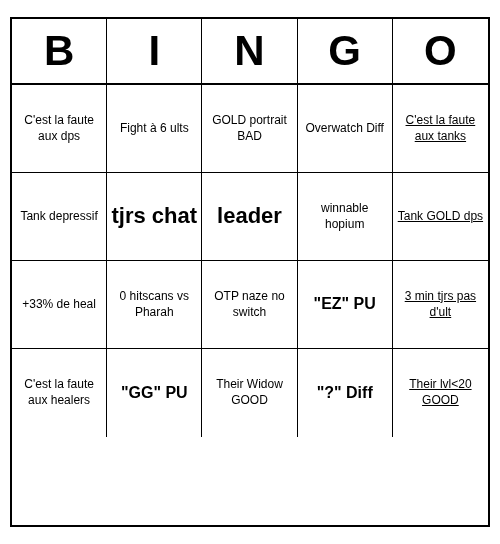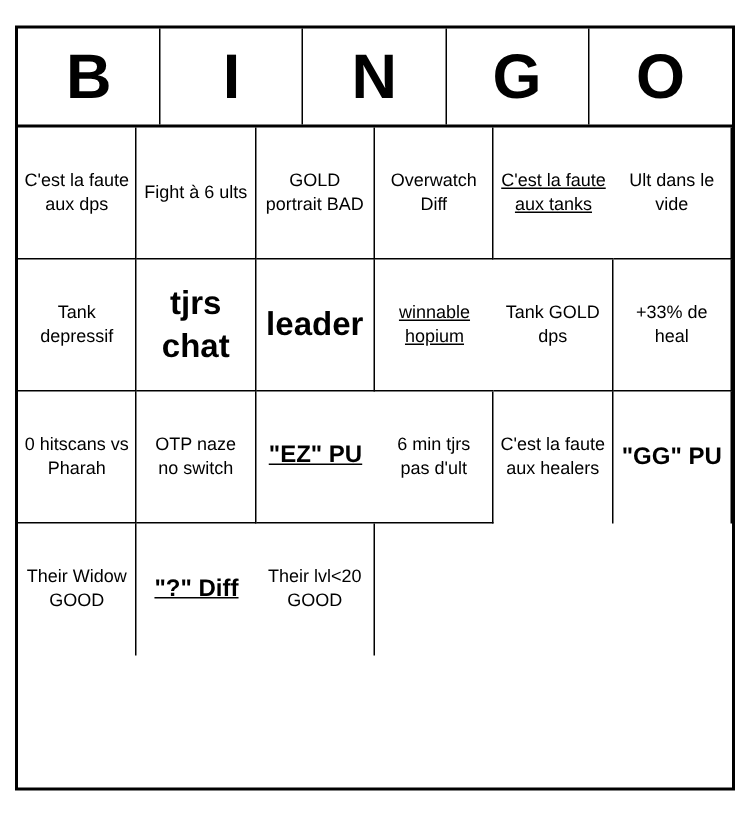--- a/index.html
+++ b/index.html
@@ -37,21 +37,21 @@
       border-right: 1px solid #000;
       font-family: Arial, sans-serif;
     }
 
     .bingo-letter:last-child {
       border-right: none;
     }
 
     .bingo-grid {
       display: grid;
-      grid-template-columns: repeat(6, 1fr);
+      grid-template-columns: repeat(5, 1fr);
       grid-template-rows: repeat(5, 1fr);
     }
 
     .bingo-cell {
       border-right: 1px solid #000;
       border-bottom: 1px solid #000;
       padding: 6px 4px;
       text-align: center;
       font-size: 12px;
       min-height: 88px;
@@ -105,23 +105,20 @@
       <div class="bingo-cell">
         <span class="cell-text">GOLD portrait BAD</span>
       </div>
       <div class="bingo-cell">
         <span class="cell-text">Overwatch Diff</span>
       </div>
       <div class="bingo-cell">
         <span class="cell-text">C'est la faute aux tanks</span>
       </div>
       <div class="bingo-cell">
-        <span class="cell-text">Ult dans le vide</span>
-      </div>
-      <div class="bingo-cell">
         <span class="cell-text">Tank depressif</span>
       </div>
       <div class="bingo-cell large-text">
         <span class="cell-text">tjrs chat</span>
       </div>
       <div class="bingo-cell large-text">
         <span class="cell-text">leader</span>
       </div>
       <div class="bingo-cell">
         <span class="cell-text">winnable hopium</span>
@@ -135,21 +132,21 @@
       <div class="bingo-cell">
         <span class="cell-text">0 hitscans vs Pharah</span>
       </div>
       <div class="bingo-cell">
         <span class="cell-text">OTP naze no switch</span>
       </div>
       <div class="bingo-cell medium-text">
         <span class="cell-text">"EZ" PU</span>
       </div>
       <div class="bingo-cell">
-        <span class="cell-text">6 min tjrs pas d'ult</span>
+        <span class="cell-text">3 min tjrs pas d'ult</span>
       </div>
       <div class="bingo-cell">
         <span class="cell-text">C'est la faute aux healers</span>
       </div>
       <div class="bingo-cell medium-text">
         <span class="cell-text">"GG" PU</span>
       </div>
       <div class="bingo-cell">
         <span class="cell-text">Their Widow GOOD</span>
       </div>

